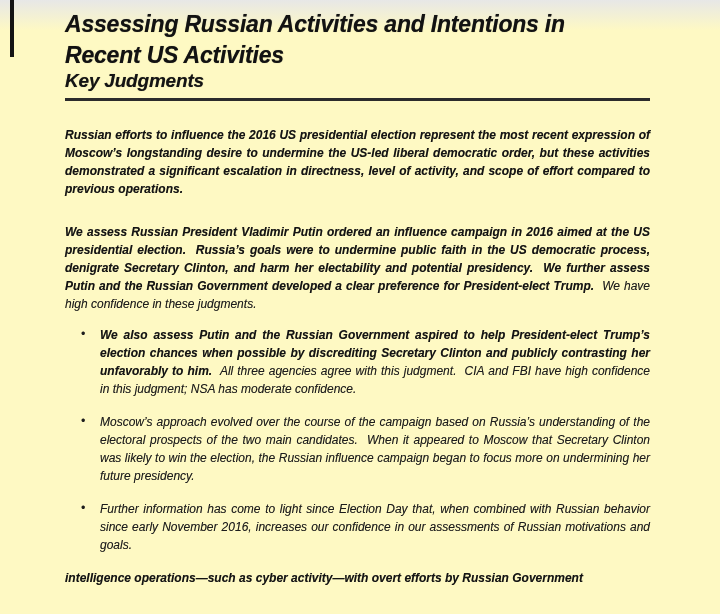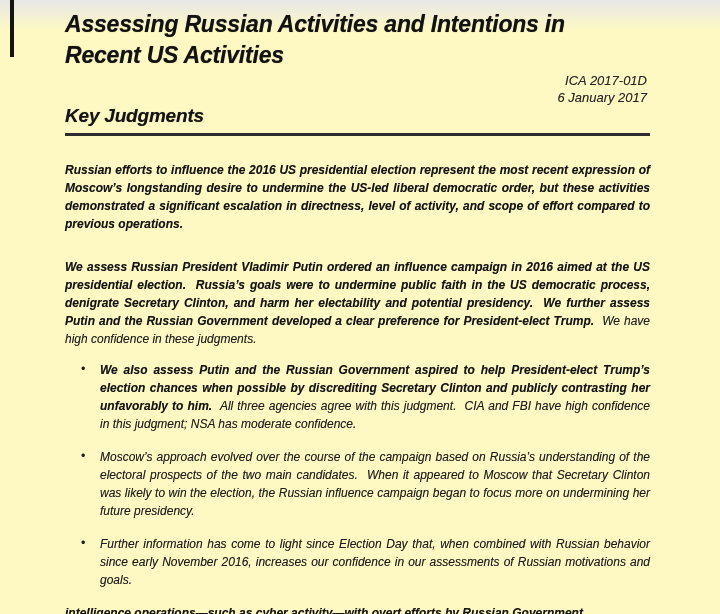--- a/index.html
+++ b/index.html
@@ -99,24 +99,20 @@
   <div class="top-shade"></div>
   <div class="edge-mark"></div>
 
   <div class="content">
 
     <h1 class="title">
       <span class="t-line">Assessing Russian Activities and Intentions in</span>
       <span class="t-line">Recent US Activities</span>
     </h1>
 
-    <div class="docmeta">
-      <div>ICA 2017-01D</div>
-      <div>6 January 2017</div>
-    </div>
 
     <h2 class="section">Key Judgments</h2>
 
     <div class="body-text">
 
       <p class="bold">Russian efforts to influence the 2016 US presidential election represent the most recent expression of Moscow’s longstanding desire to undermine the US-led liberal democratic order, but these activities demonstrated a significant escalation in directness, level of activity, and scope of effort compared to previous operations.</p>
 
       <p><span class="bold">We assess Russian President Vladimir Putin ordered an influence campaign in 2016 aimed at the US presidential election.&nbsp; Russia’s goals were to undermine public faith in the US democratic process, denigrate Secretary Clinton, and harm her electability and potential presidency.&nbsp; We further assess Putin and the Russian Government developed a clear preference for President-elect Trump.</span><span>&nbsp; We have high confidence in these judgments.</span></p>
 
       <ul class="bullets">

